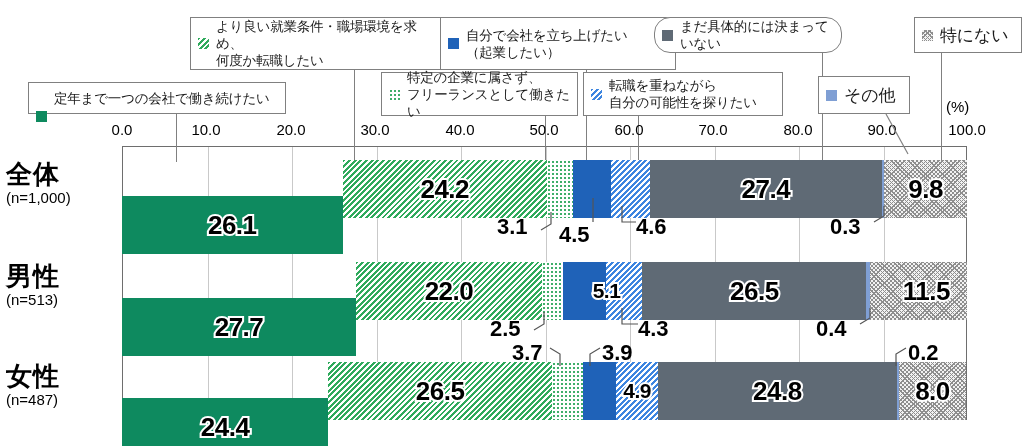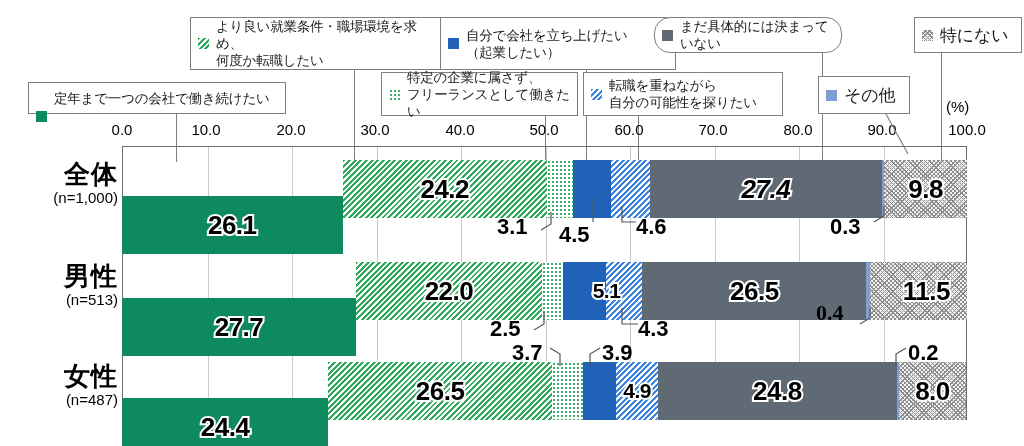--- a/index.html
+++ b/index.html
@@ -89,21 +89,21 @@
   }
   #pct-label{
     position:absolute;
     left:946px;top:98px;
     font-size:15px;color:#000;
     z-index:5;
   }
   .cat-label{
     position:absolute;
     width:112px;
-    text-align:right;
+    text-align:left;
     z-index:5;
   }
   .cat-name{
     font-size:26px;
     font-weight:bold;
     line-height:29px;
     letter-spacing:1px;
   }
   .cat-n{
     font-size:15px;
@@ -247,21 +247,21 @@
   <div class="bar" style="left:122px;top:160px;width:845px;">
     <div class="seg f-green" style="left:0px;width:220.5px;">
       <span class="val">26.1</span>
     </div>
     <div class="seg f-gdiag" style="left:220.5px;width:204.5px;">
       <span class="val">24.2</span>
     </div>
     <div class="seg f-gdot" style="left:425px;width:26.2px;"></div>
     <div class="seg f-blue" style="left:451.2px;width:38px;"></div>
     <div class="seg f-bdiag" style="left:489.2px;width:38.9px;"></div>
-    <div class="seg f-grey" style="left:528.1px;width:231.5px;font-style:italic;">
+    <div class="seg f-grey" style="left:528.1px;width:231.5px;">
       <span class="val">27.4</span>
     </div>
     <div class="seg f-lblue" style="left:759.6px;width:2.5px;"></div>
     <div class="seg f-check" style="left:762.1px;width:82.9px;">
       <span class="val">9.8</span>
     </div>
   </div>
 
   <div class="callout" style="left:497px;top:214px;">3.1</div>
   <div class="callout-line" style="left:539px;top:212px;">
@@ -324,21 +324,21 @@
       </svg>
   </div>
 
   <div class="callout" style="left:638px;top:316px;">4.3</div>
   <div class="callout-line" style="left:614px;top:308px;">
     <svg width="26" height="22">
         <path d="M24 16 L8 16 L8 0" stroke="#555" stroke-width="1.2" fill="none"></path>
       </svg>
   </div>
 
-  <div class="callout" style="left:816px;top:300px;font-family:Liberation Serif, serif;">0.4</div>
+  <div class="callout" style="left:816px;top:316px;">0.4</div>
   <div class="callout-line" style="left:860px;top:308px;">
     <svg width="18" height="22">
         <path d="M0 16 L10 10 L10 0" stroke="#555" stroke-width="1.2" fill="none"></path>
       </svg>
   </div>
 
   <div class="cat-label" style="left:6px;top:362px;">
     <div class="cat-name">女性</div>
     <div class="cat-n">(n=487)</div>
   </div>

